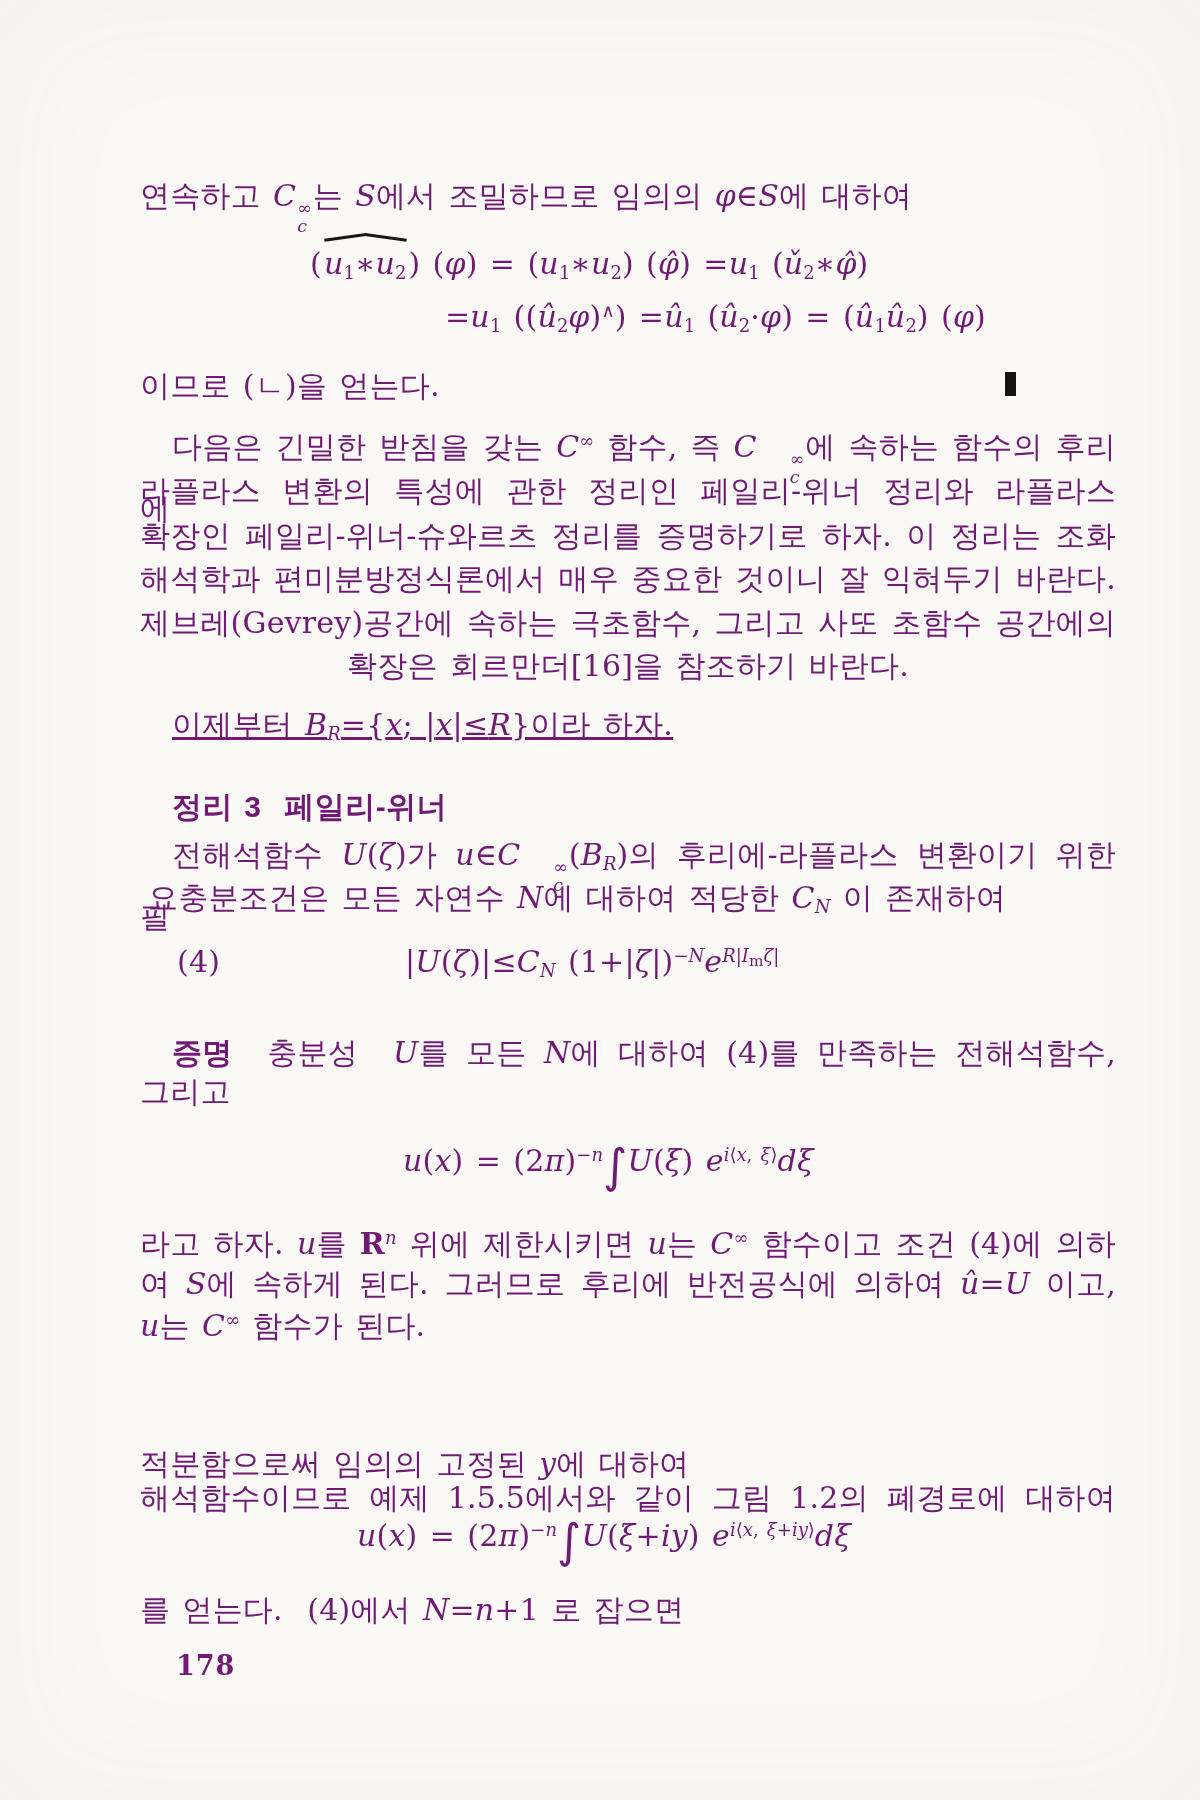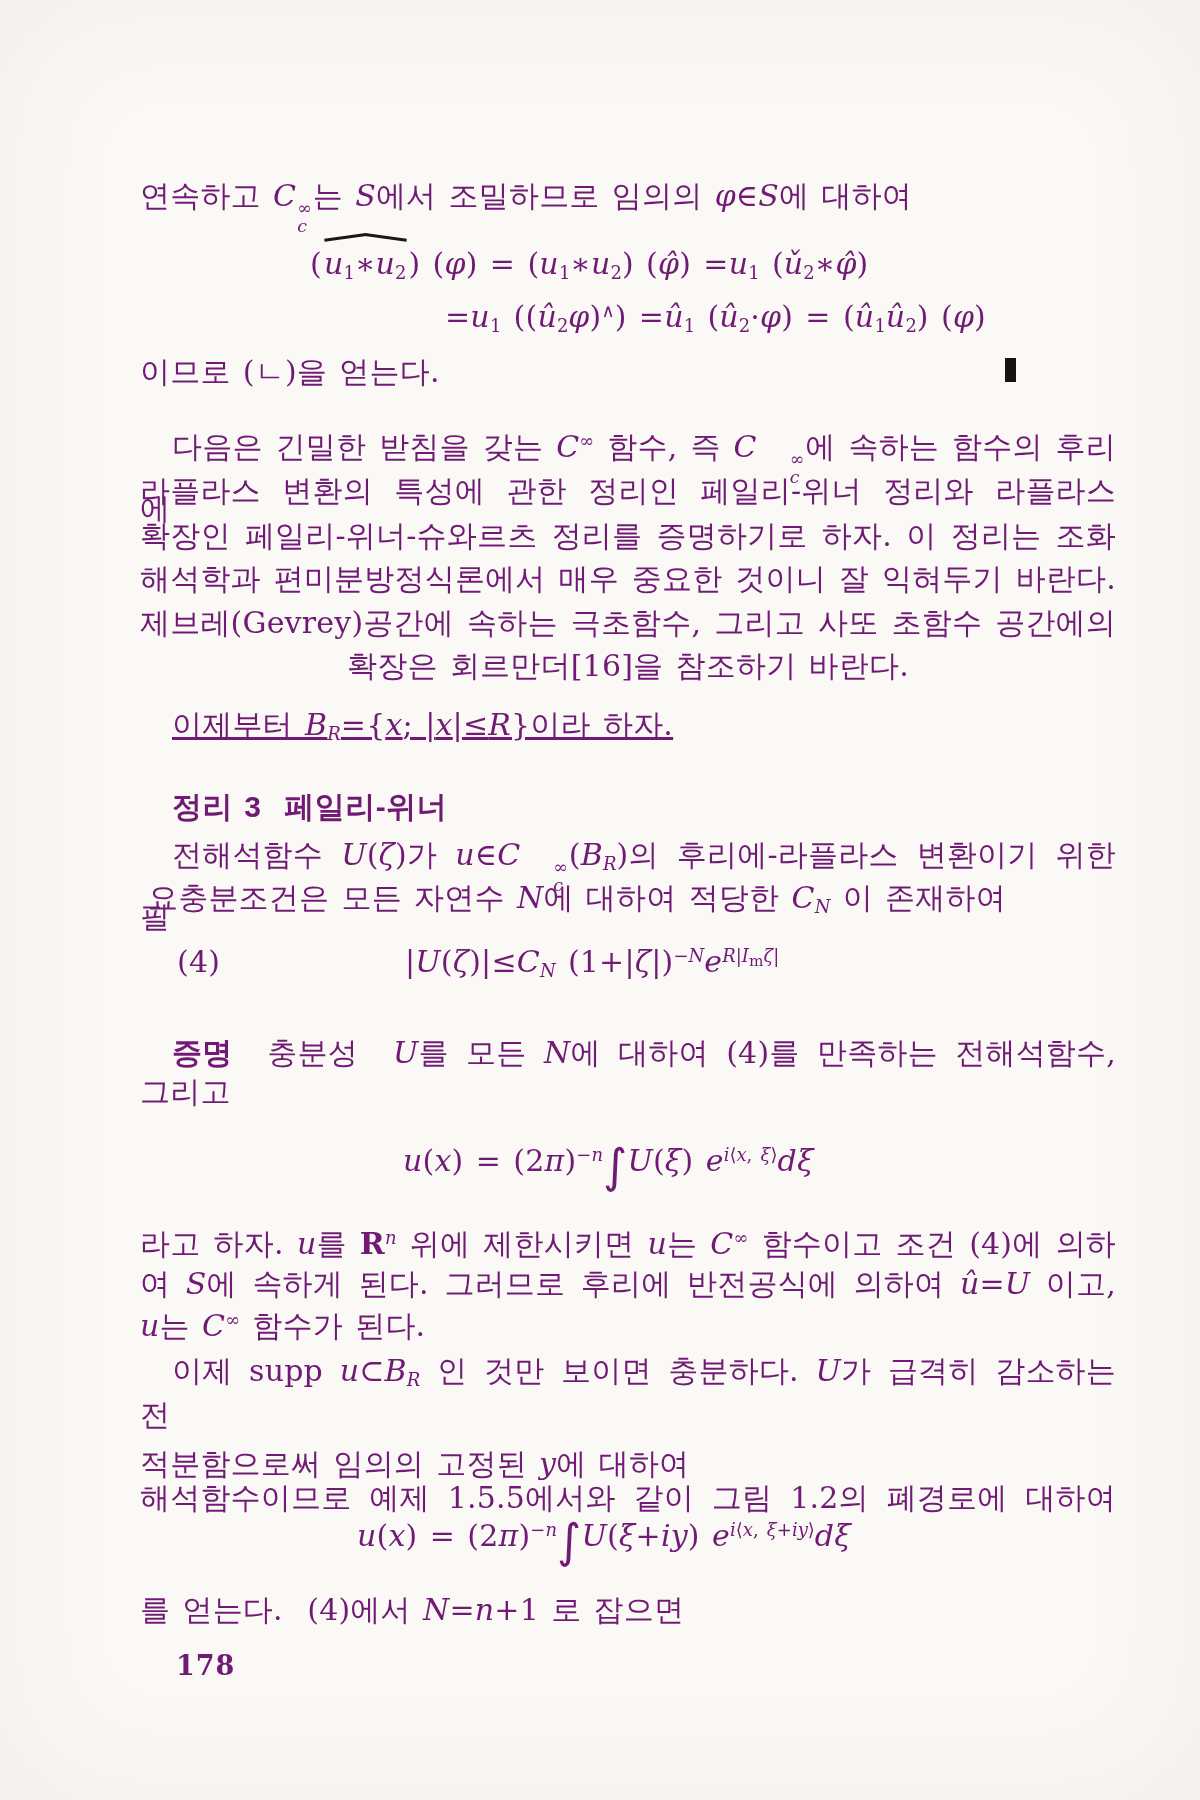--- a/index.html
+++ b/index.html
@@ -67,21 +67,21 @@
   <div class="text-col">
 
     <div class="ln" style="top:174px;">연속하고 <i>C</i><span class="ss">
           <span>∞</span>
           <span><i>c</i></span>
         </span>는 <span class="scr">S</span>에서 조밀하므로 임의의 <i>φ</i>∈<span class="scr">S</span>에 대하여</div>
 
     <div class="ln eqline nw" style="top:242px;padding-left:170px;">(<span class="widehat"><i>u</i><sub>1</sub>∗<i>u</i><sub>2</sub></span>) (<i>φ</i>) = (<i>u</i><sub>1</sub>∗<i>u</i><sub>2</sub>) (<i>φ̂</i>) =<i>u</i><sub>1</sub> (<i>ǔ</i><sub>2</sub>∗<i>φ̂</i>)</div>
     <div class="ln eqline nw" style="top:295px;padding-left:305px;">=<i>u</i><sub>1</sub> ((<i>û</i><sub>2</sub><i>φ</i>)<sup>∧</sup>) =<i>û</i><sub>1</sub> (<i>û</i><sub>2</sub>·<i>φ</i>) = (<i>û</i><sub>1</sub><i>û</i><sub>2</sub>) (<i>φ</i>)</div>
 
-    <div class="ln" style="top:350px;">
+    <div class="ln" style="top:364px;">
       <span class="qed"></span>
       <span>이므로 (ㄴ)을 얻는다.</span>
     </div>
 
     <div class="ln j ind" style="top:425px;">다음은 긴밀한 받침을 갖는 <i>C</i><sup>∞</sup> 함수, 즉 <i>C</i><span class="ss">
           <span>∞</span>
           <span><i>c</i></span>
         </span>에 속하는 함수의 후리에</div>
     <div class="ln j" style="top:469px;">라플라스 변환의 특성에 관한 정리인 페일리-위너 정리와 라플라스</div>
     <div class="ln j" style="top:498px;margin-top:16px;">확장인 페일리-위너-슈와르츠 정리를 증명하기로 하자. 이 정리는 조화</div>
@@ -105,21 +105,20 @@
     </div>
 
     <div class="ln j ind" style="top:1031px;"><span class="bold-gothic">증명</span>&nbsp;&nbsp;충분성&nbsp;&nbsp;<i>U</i>를 모든 <i>N</i>에 대하여 (4)를 만족하는 전해석함수,</div>
     <div class="ln" style="top:1070px;">그리고</div>
 
     <div class="ln eqline nw" style="top:1139px;padding-left:263px;"><i>u</i>(<i>x</i>) = (2<i>π</i>)<sup>−<i>n</i></sup><span class="int">∫</span><i>U</i>(<i>ξ</i>) <i>e</i><sup><i>i</i>⟨<i>x</i>, <i>ξ</i>⟩</sup><i>dξ</i></div>
 
     <div class="ln j" style="top:1222px;">라고 하자. <i>u</i>를 <b>R</b><sup><i>n</i></sup> 위에 제한시키면 <i>u</i>는 <i>C</i><sup>∞</sup> 함수이고 조건 (4)에 의하</div>
     <div class="ln j" style="top:1262px;">여 <span class="scr">S</span>에 속하게 된다. 그러므로 후리에 반전공식에 의하여 <i>û</i>=<i>U</i> 이고,</div>
     <div class="ln" style="top:1304px;"><i>u</i>는 <i>C</i><sup>∞</sup> 함수가 된다.</div>
-    <div class="ln j ind" style="top:1349px;">이제 supp <i>u</i>⊂<i>B<sub>R</sub></i> 인 것만 보이면 충분하다. <i>U</i>가 급격히 감소하는 전</div>
     <div class="ln j" style="top:1476px;">해석함수이므로 예제 1.5.5에서와 같이 그림 1.2의 폐경로에 대하여</div>
     <div class="ln" style="top:1442px;">적분함으로써 임의의 고정된 <i>y</i>에 대하여</div>
 
     <div class="ln eqline nw" style="top:1514px;padding-left:217px;"><i>u</i>(<i>x</i>) = (2<i>π</i>)<sup>−<i>n</i></sup><span class="int">∫</span><i>U</i>(<i>ξ</i>+<i>iy</i>) <i>e</i><sup><i>i</i>⟨<i>x</i>, <i>ξ</i>+<i>iy</i>⟩</sup><i>dξ</i></div>
 
     <div class="ln" style="top:1588px;">를 얻는다.&nbsp; (4)에서 <i>N</i>=<i>n</i>+1 로 잡으면</div>
 
     <div class="pagenum">178</div>
   </div>
 </div>

